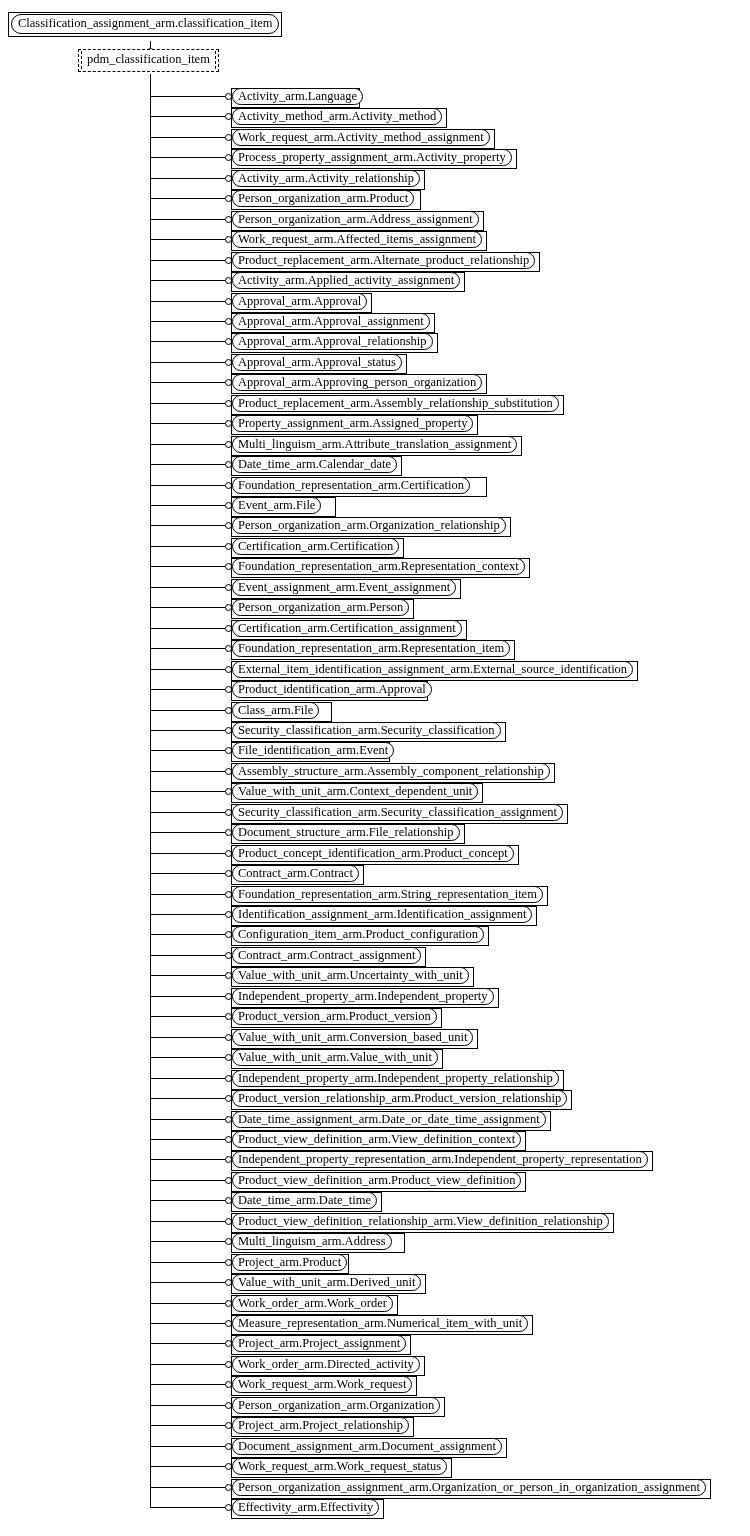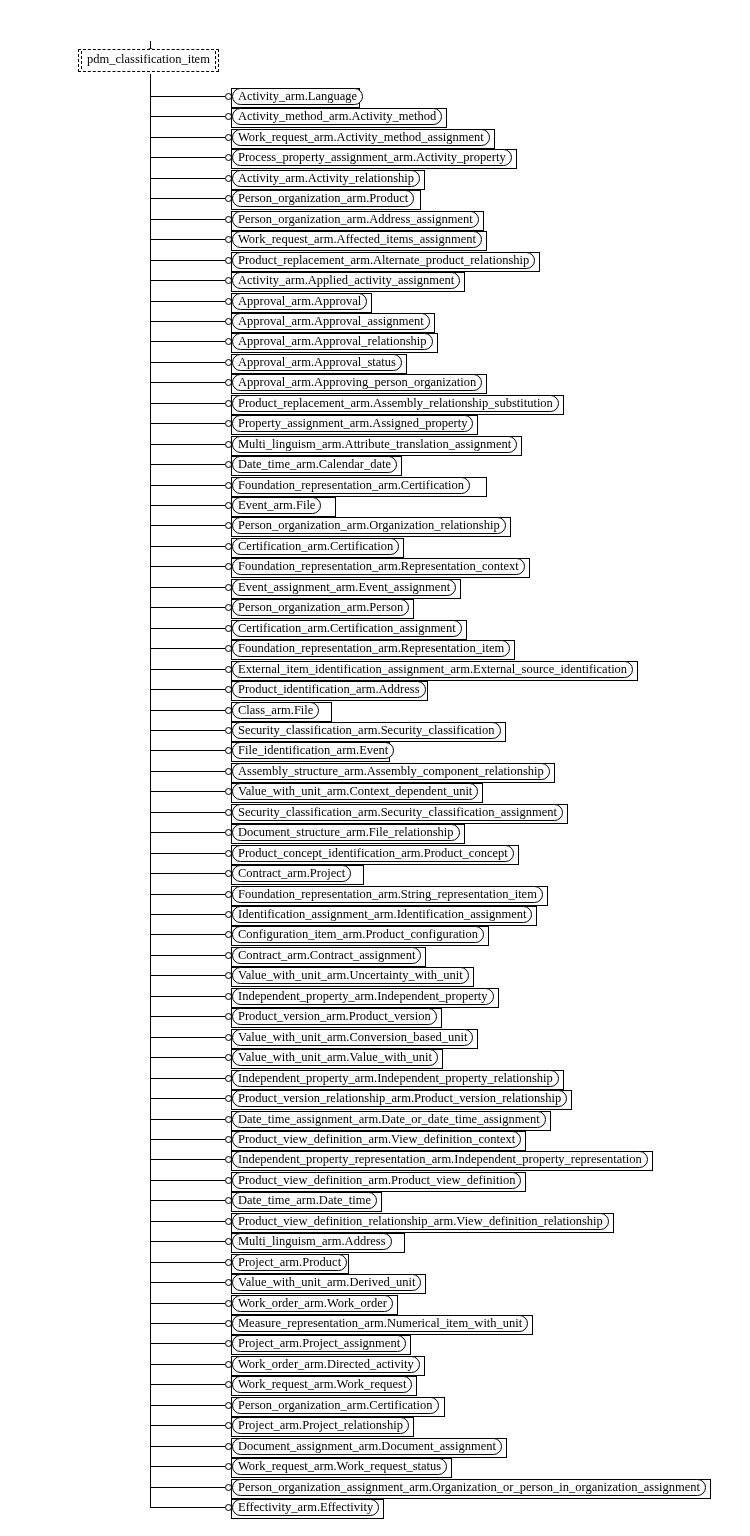--- a/index.html
+++ b/index.html
@@ -130,20 +130,23 @@
     height: 1px;
     background: #000;
     top: 8px;
   }
 </style>
 </head>
 <body>
 
 <div id="diagram">
 
+  <div class="root-box">
+    <div class="root-pill">Classification_assignment_arm.classification_item</div>
+  </div>
 
   <div class="trunk-vert" style="left:150px; top:41px; height:9px;"></div>
   <div class="circle-conn" style="left:147px; top:48px;"></div>
   <div class="trunk-vert" style="left:150px; top:55px; height:6px;"></div>
 
   <div class="dashed-box">
     <div class="dashed-pill">pdm_classification_item</div>
   </div>
 
   <div class="trunk-vert" id="main-trunk" style="left: 150px; top: 74px; height: 1433px;"></div>
@@ -320,21 +323,21 @@
       <div class="row" style="top: 661px;">
         <div class="row-lead" style="left: -81px; width: 75px;"></div>
         <div class="row-conn"></div>
         <div class="row-box" style="width: 407.125px;"></div>
         <div class="row-pill">External_item_identification_assignment_arm.External_source_identification</div>
       </div>
       <div class="row" style="top: 681px;">
         <div class="row-lead" style="left: -81px; width: 75px;"></div>
         <div class="row-conn"></div>
         <div class="row-box" style="width: 197.484px;"></div>
-        <div class="row-pill">Product_identification_arm.Address</div>
+        <div class="row-pill">Product_identification_arm.Approval</div>
       </div>
       <div class="row" style="top: 702px;">
         <div class="row-lead" style="left: -81px; width: 75px;"></div>
         <div class="row-conn"></div>
         <div class="row-box" style="width: 100.984px;"></div>
         <div class="row-pill">Class_arm.File</div>
       </div>
       <div class="row" style="top: 722px;">
         <div class="row-lead" style="left: -81px; width: 75px;"></div>
         <div class="row-conn"></div>
@@ -374,21 +377,21 @@
       <div class="row" style="top: 845px;">
         <div class="row-lead" style="left: -81px; width: 75px;"></div>
         <div class="row-conn"></div>
         <div class="row-box" style="width: 287.719px;"></div>
         <div class="row-pill">Product_concept_identification_arm.Product_concept</div>
       </div>
       <div class="row" style="top: 865px;">
         <div class="row-lead" style="left: -81px; width: 75px;"></div>
         <div class="row-conn"></div>
         <div class="row-box" style="width: 132.906px;"></div>
-        <div class="row-pill">Contract_arm.Project</div>
+        <div class="row-pill">Contract_arm.Contract</div>
       </div>
       <div class="row" style="top: 886px;">
         <div class="row-lead" style="left: -81px; width: 75px;"></div>
         <div class="row-conn"></div>
         <div class="row-box" style="width: 316.891px;"></div>
         <div class="row-pill">Foundation_representation_arm.String_representation_item</div>
       </div>
       <div class="row" style="top: 906px;">
         <div class="row-lead" style="left: -81px; width: 75px;"></div>
         <div class="row-conn"></div>
@@ -530,21 +533,21 @@
       <div class="row" style="top: 1376px;">
         <div class="row-lead" style="left: -81px; width: 75px;"></div>
         <div class="row-conn"></div>
         <div class="row-box" style="width: 186.422px;"></div>
         <div class="row-pill">Work_request_arm.Work_request</div>
       </div>
       <div class="row" style="top: 1397px;">
         <div class="row-lead" style="left: -81px; width: 75px;"></div>
         <div class="row-conn"></div>
         <div class="row-box" style="width: 214.375px;"></div>
-        <div class="row-pill">Person_organization_arm.Certification</div>
+        <div class="row-pill">Person_organization_arm.Organization</div>
       </div>
       <div class="row" style="top: 1417px;">
         <div class="row-lead" style="left: -81px; width: 75px;"></div>
         <div class="row-conn"></div>
         <div class="row-box" style="width: 182.891px;"></div>
         <div class="row-pill">Project_arm.Project_relationship</div>
       </div>
       <div class="row" style="top: 1438px;">
         <div class="row-lead" style="left: -81px; width: 75px;"></div>
         <div class="row-conn"></div>

